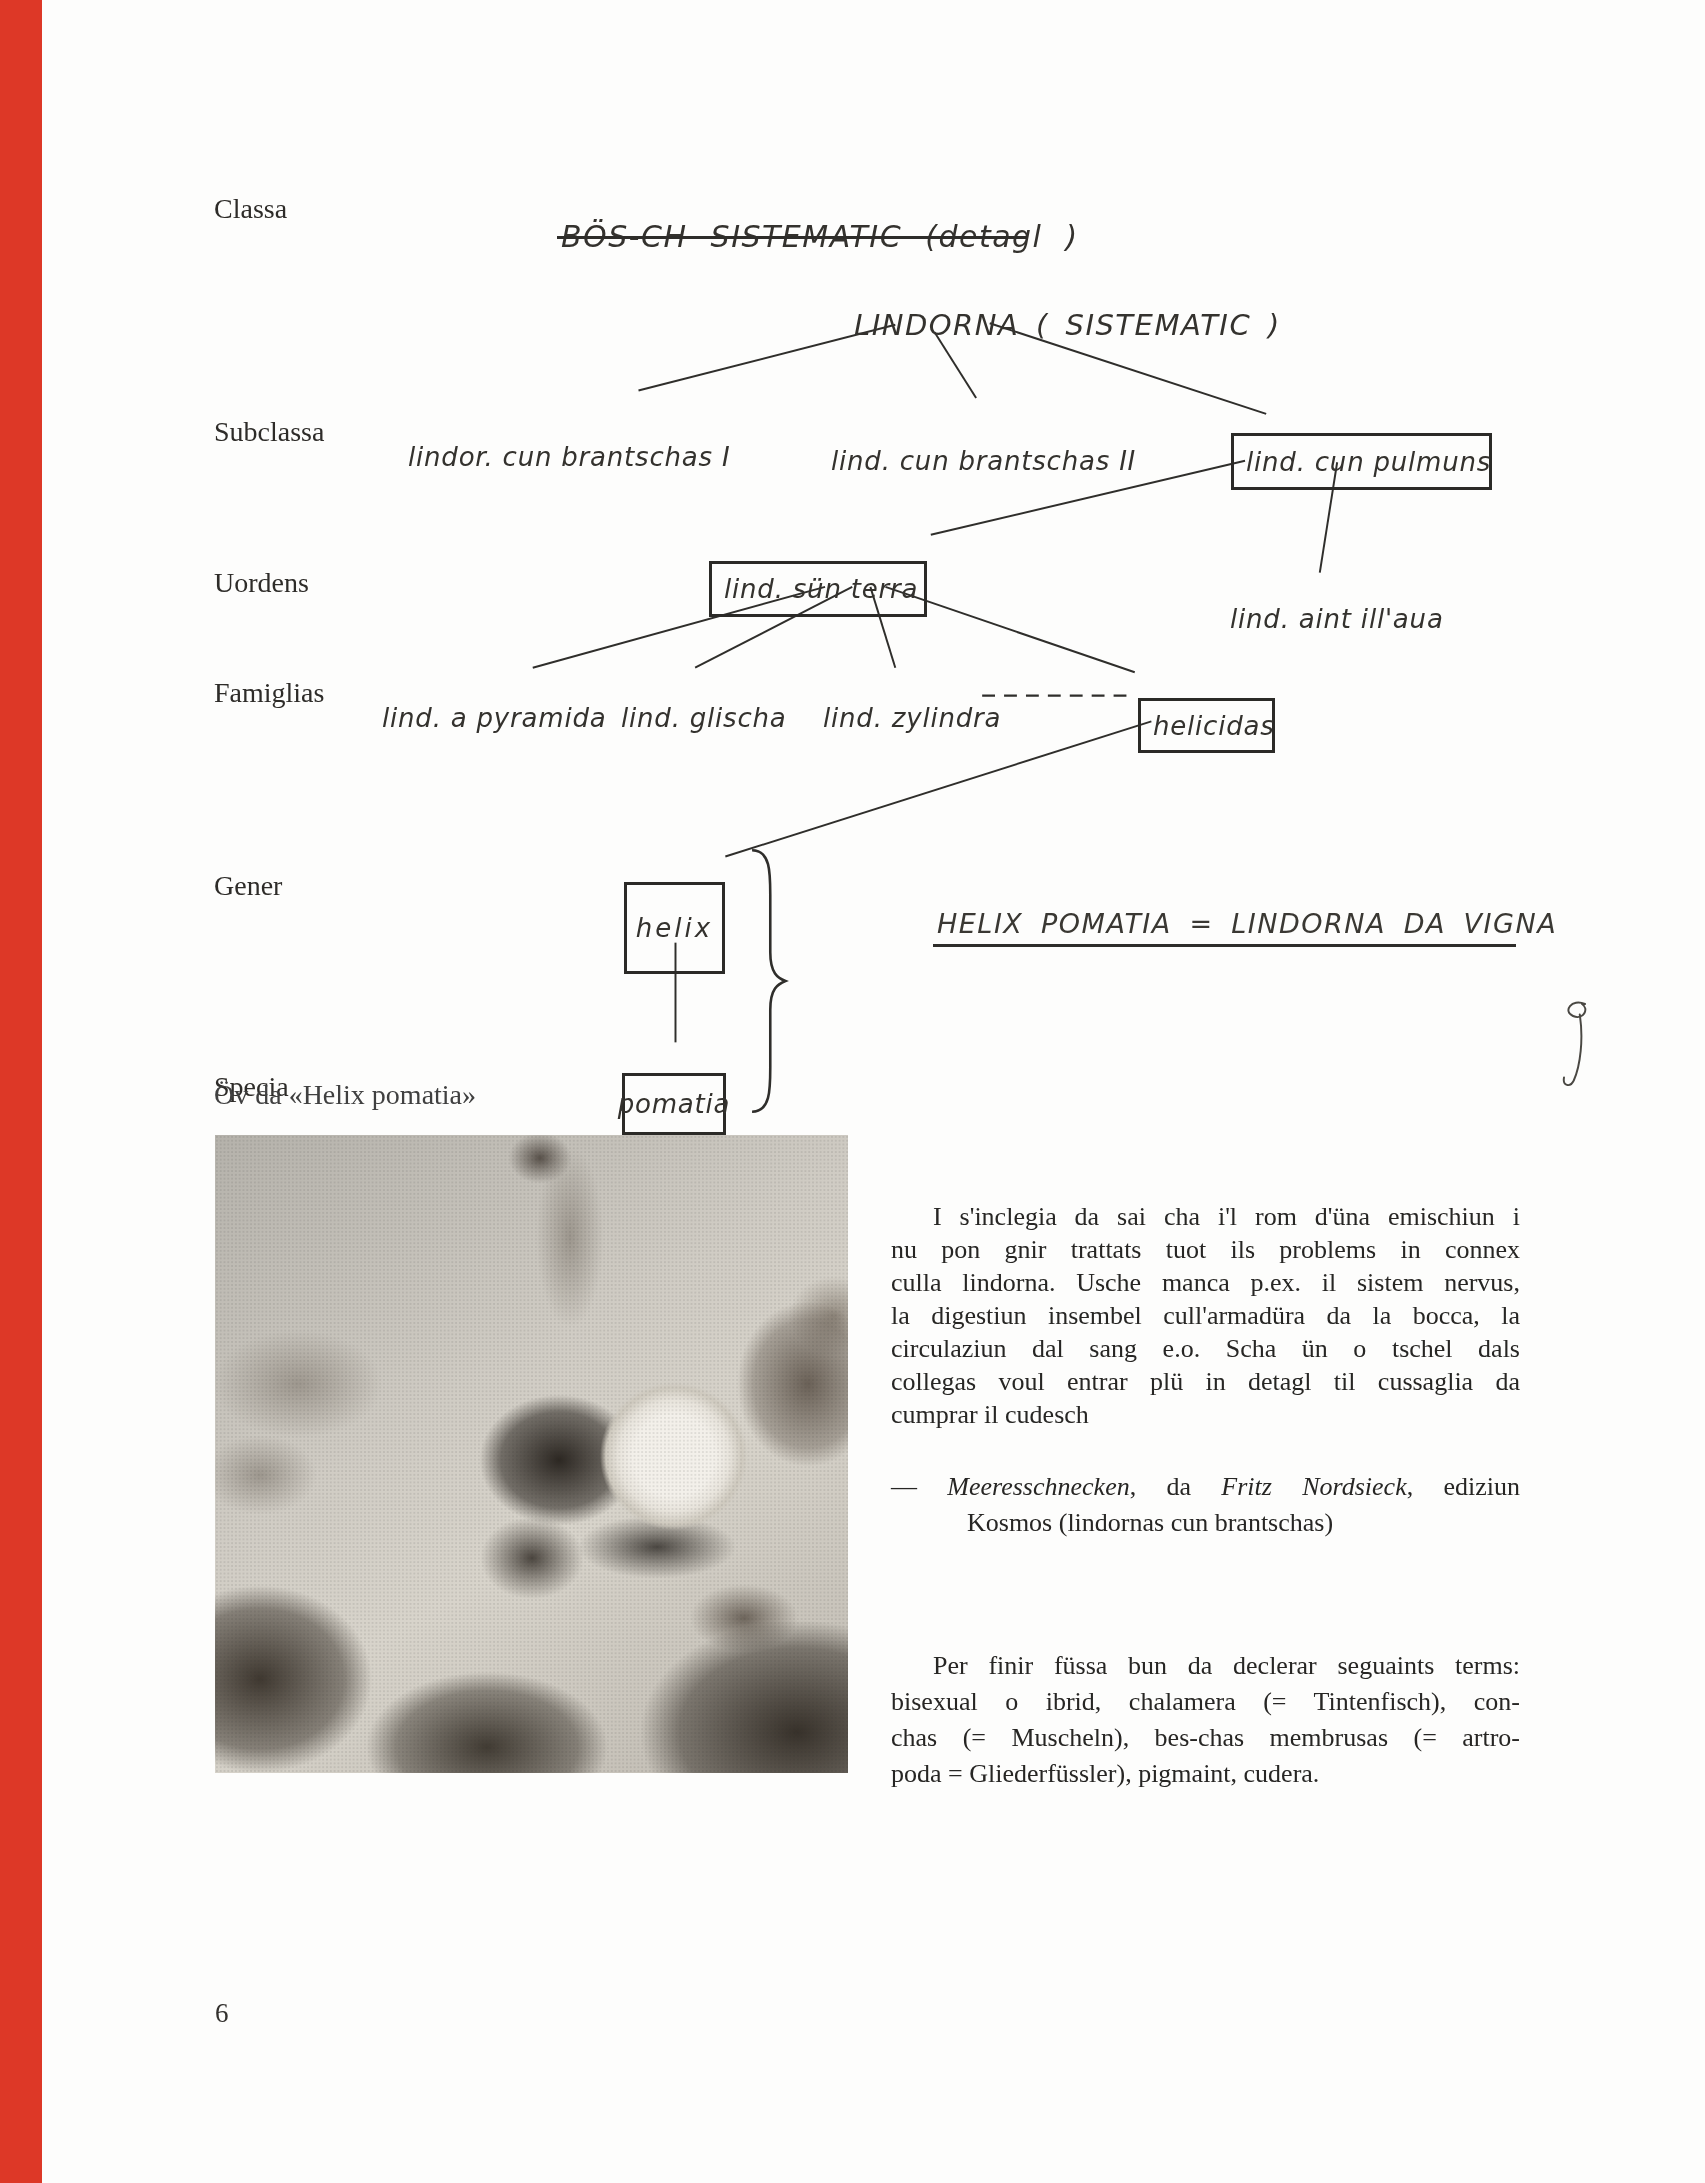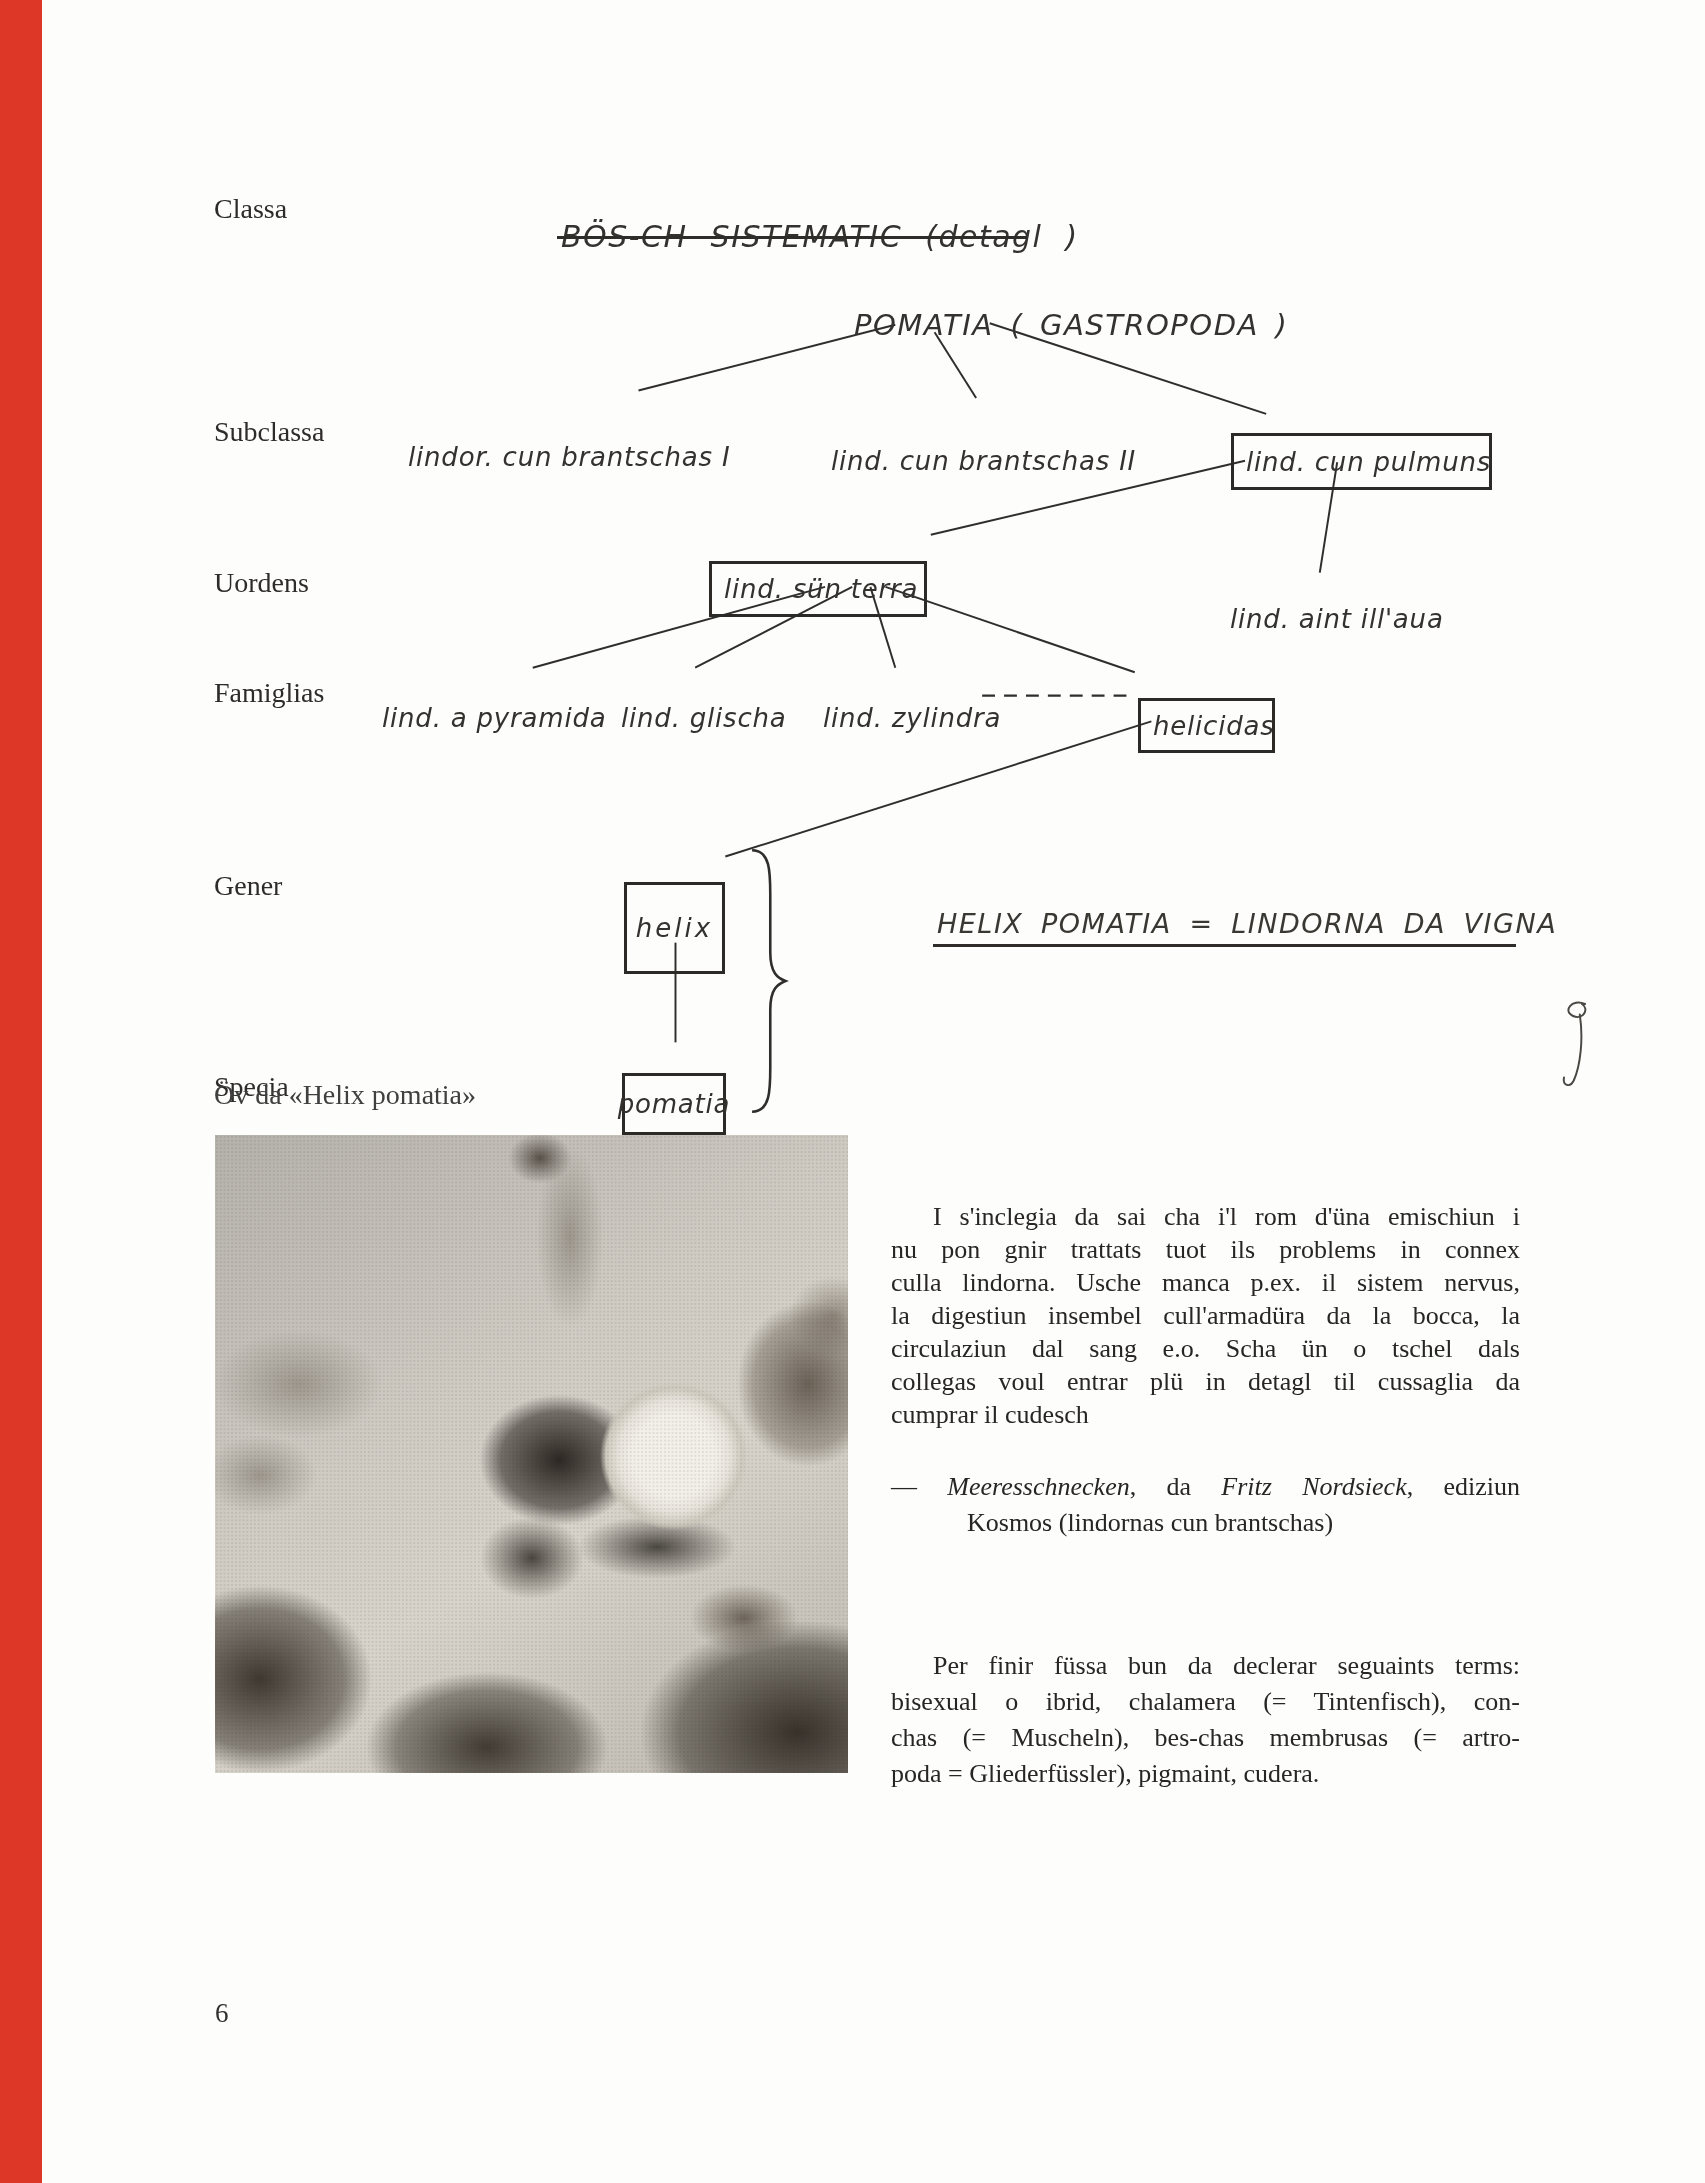--- a/index.html
+++ b/index.html
@@ -81,21 +81,21 @@
   <div class="rowlabel" style="left:214px;top:193px">Classa</div>
   <div class="rowlabel" style="left:214px;top:416px">Subclassa</div>
   <div class="rowlabel" style="left:214px;top:567px">Uordens</div>
   <div class="rowlabel" style="left:214px;top:677px">Famiglias</div>
   <div class="rowlabel" style="left:214px;top:870px">Gener</div>
   <div class="rowlabel" style="left:214px;top:1071px">Specia</div>
 
   <div class="hand big" style="left:561px;top:189px">BÖS-CH SISTEMATIC (detagl )</div>
   <div class="rule" style="left:557px;top:236px;width:470px;height:3px"></div>
 
-  <div class="hand root" style="left:854px;top:278px">POMATIA ( GASTROPODA )</div>
+  <div class="hand root" style="left:854px;top:278px">LINDORNA ( SISTEMATIC )</div>
 
   <div class="hand" style="left:408px;top:412px">lindor. cun brantschas I</div>
   <div class="hand" style="left:831px;top:416px">lind. cun brantschas II</div>
   <div class="hand hbox" style="left:1231px;top:403px;width:261px;height:57px">
     <span>lind. cun pulmuns</span>
   </div>
 
   <div class="hand hbox" style="left:709px;top:531px;width:218px;height:56px">
     <span>lind. sün terra</span>
   </div>

